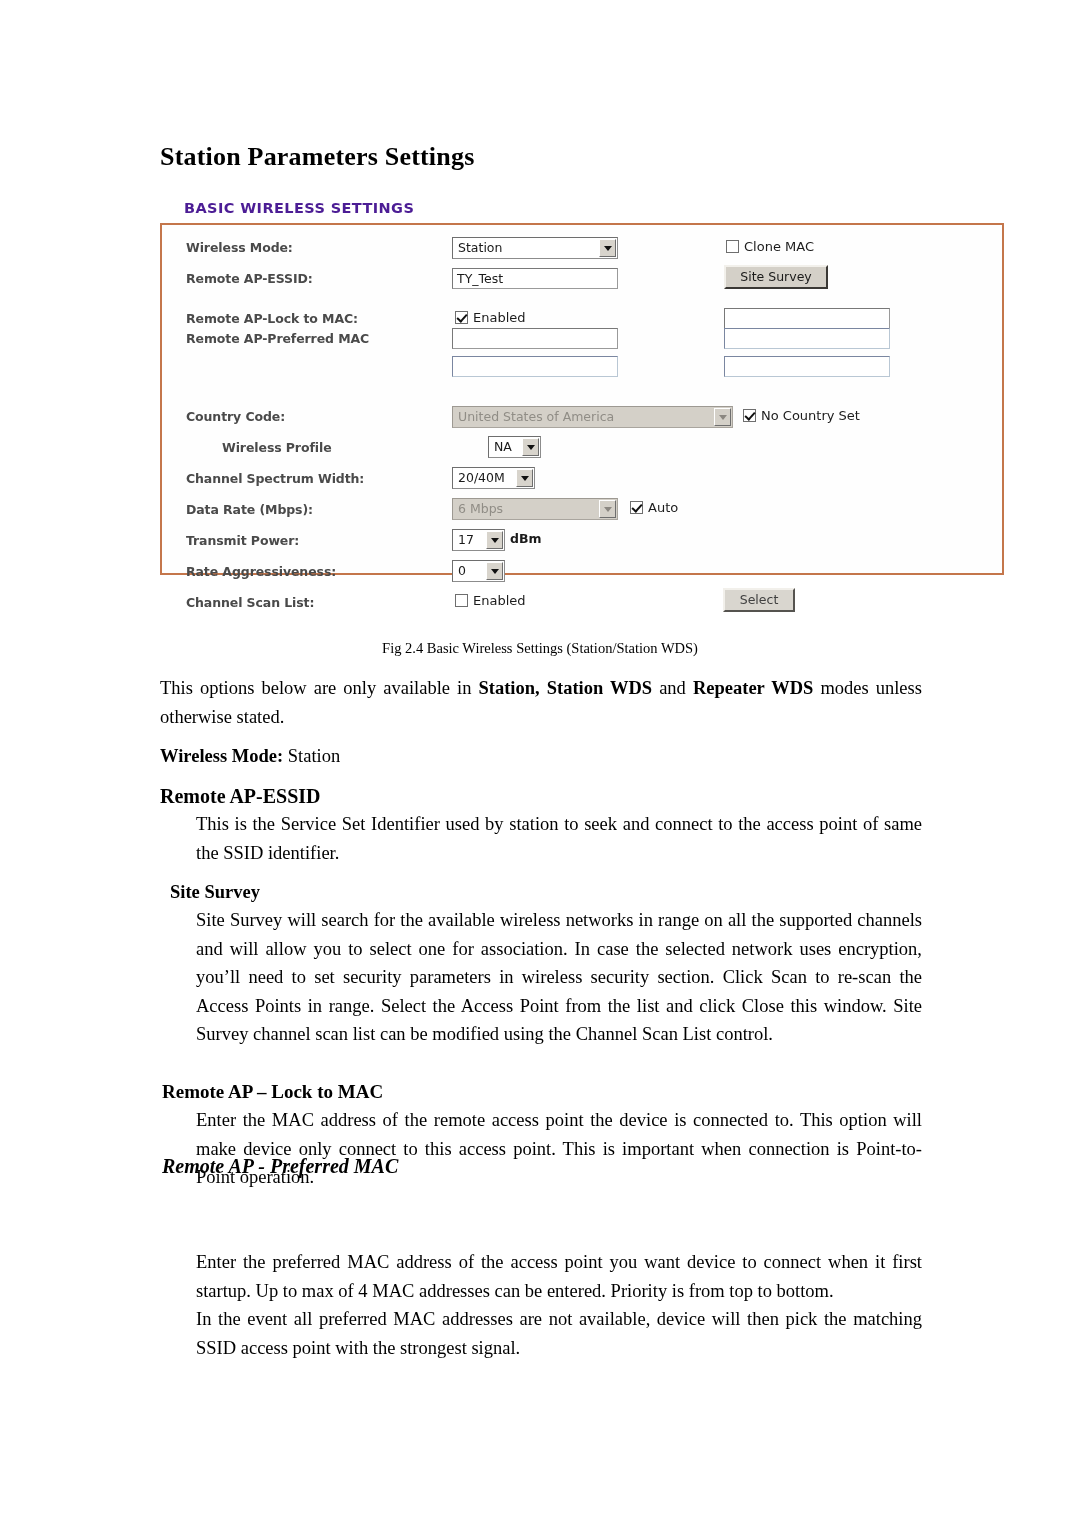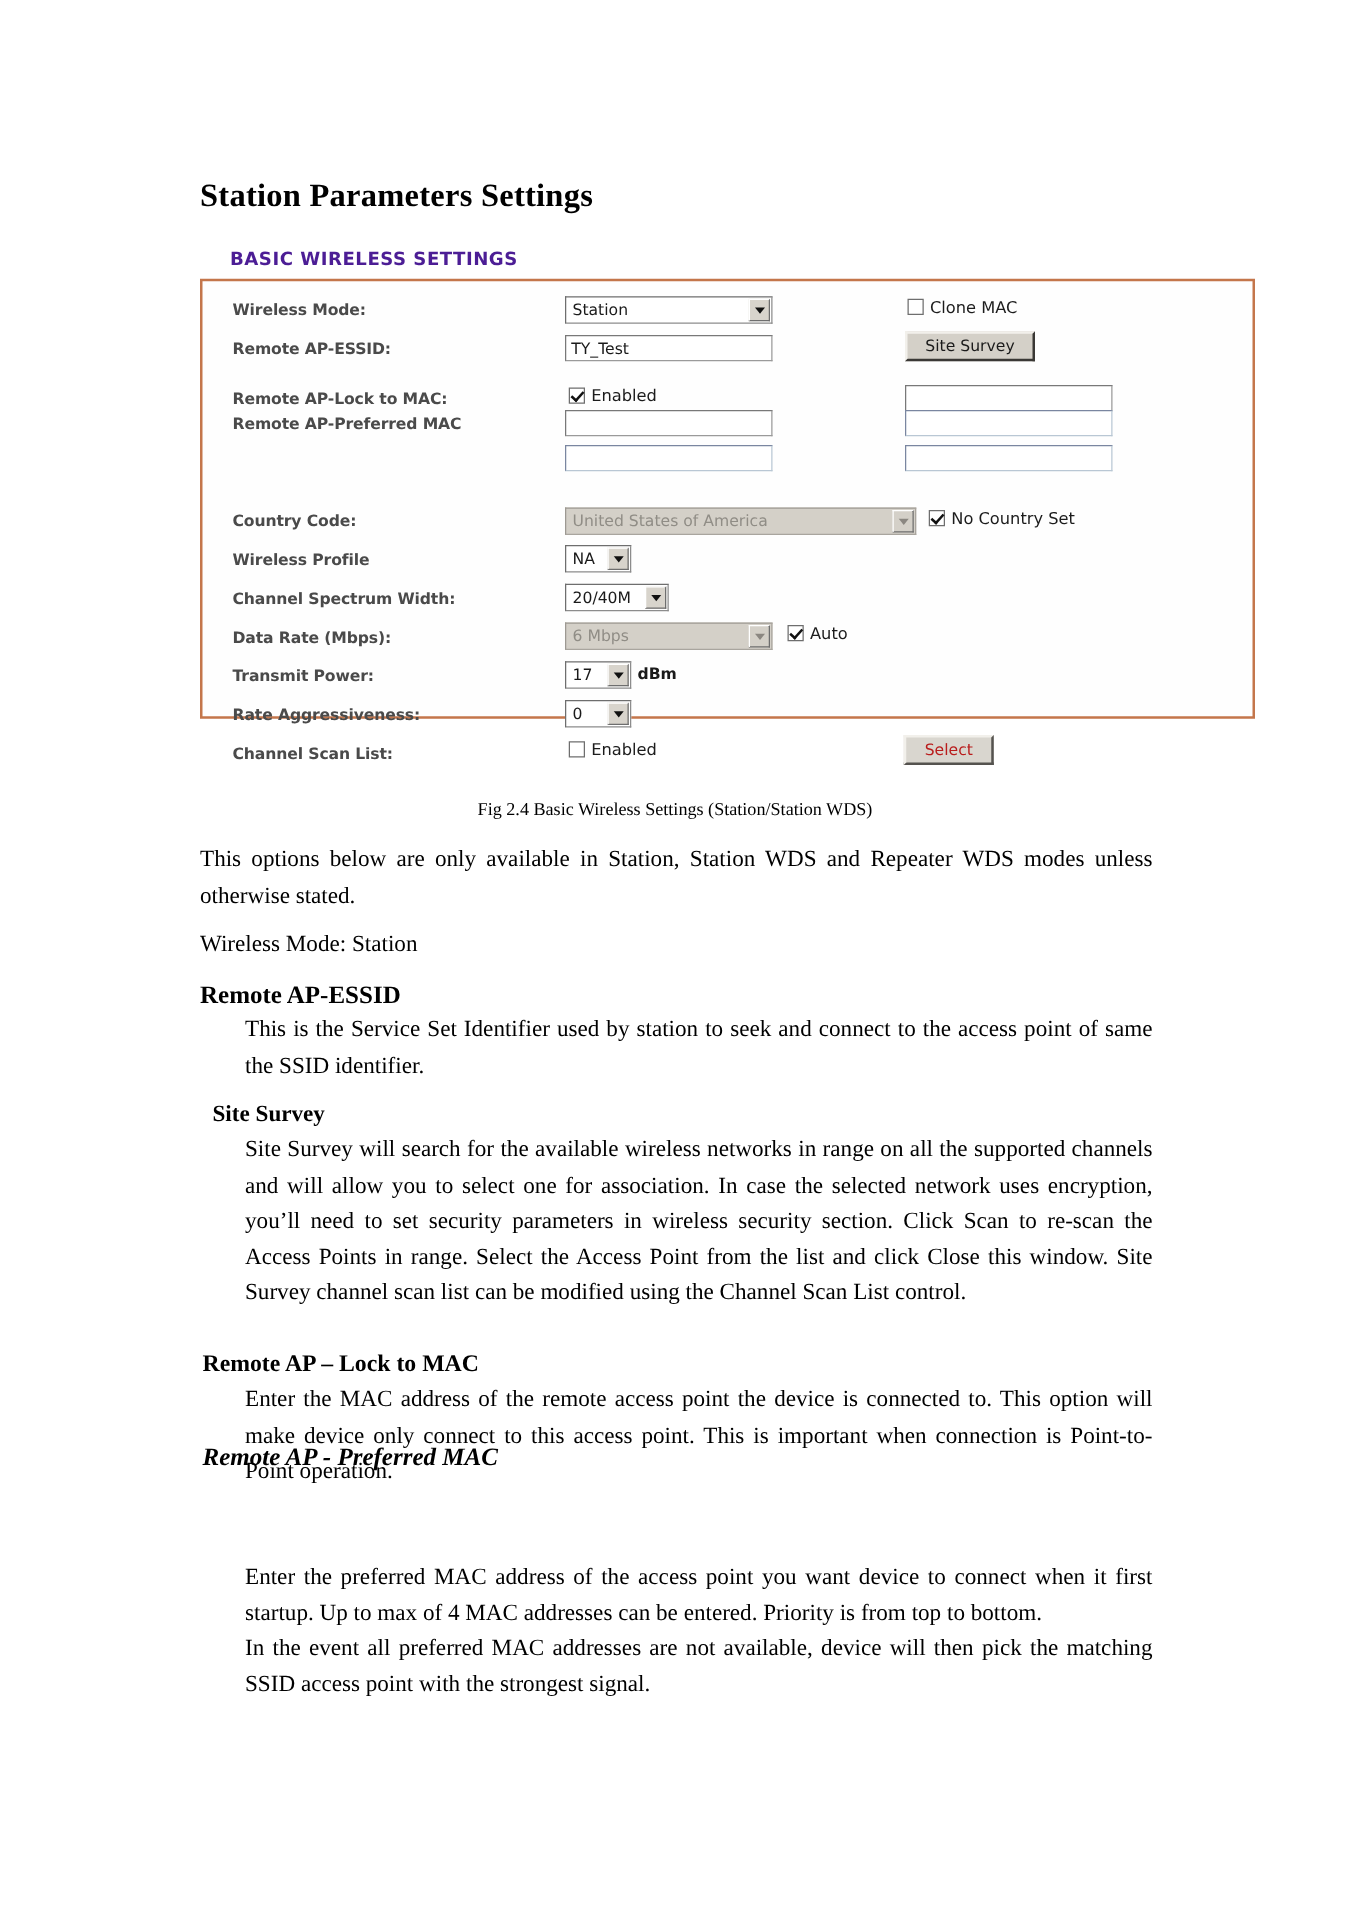--- a/index.html
+++ b/index.html
@@ -190,21 +190,21 @@
     border-right-color: #8e8a83;
     border-bottom-color: #8e8a83;
     font-family: "DejaVu Sans", sans-serif;
     font-size: 12.5px;
     color: #1a1a1a;
     text-align: center;
     line-height: 20px;
     height: 24px;
   }
   .btn.disabled {
-    color: #b91c1c;
+    color: #404040;
     background: #d9d6cf;
     border-color: #e8e5de;
     border-top-color: #f2f0eb;
     border-left-color: #f2f0eb;
     border-right-color: #a9a59e;
     border-bottom-color: #a9a59e;
   }
 
   .suffix-text {
     position: absolute;
@@ -231,21 +231,21 @@
     font-size: 18.5px;
     line-height: 28.5px;
   }
   .p-just {
     text-align: justify;
     text-justify: inter-word;
   }
   .h-sub {
     font-weight: bold;
   }
-  b { font-weight: normal; }
+  b { font-weight: bold; }
 </style>
 </head>
 <body>
 
 <div class="page">
 
   <div class="doc-title">Station Parameters Settings</div>
 
   <div class="figure">
 
@@ -293,21 +293,21 @@
         <div class="f-label">Country Code:</div>
         <div class="sel disabled" style="left:290px; top:-2px; width:281px;">
           <span>United States of America</span>
           <span class="arrowbox"></span>
         </div>
         <div class="cbx-wrap" style="left:581px; top:0px;">
           <span class="cbx checked"></span><span>No Country Set</span>
         </div>
       </div>
 
-      <div class="form-row" style="top:214px;">
+      <div class="form-row" style="top:214px;margin-left:36px;">
         <div class="f-label">Wireless Profile</div>
         <div class="sel" style="left:290px; top:-3px; width:53px;">
           <span>NA</span>
           <span class="arrowbox"></span>
         </div>
       </div>
 
       <div class="form-row" style="top:245px;">
         <div class="f-label">Channel Spectrum Width:</div>
         <div class="sel" style="left:290px; top:-3px; width:83px;">

